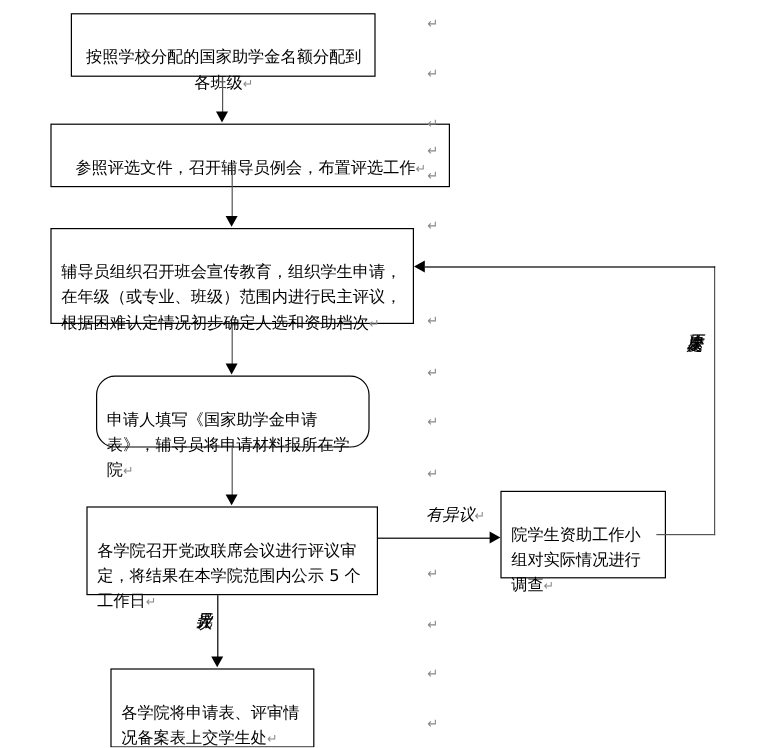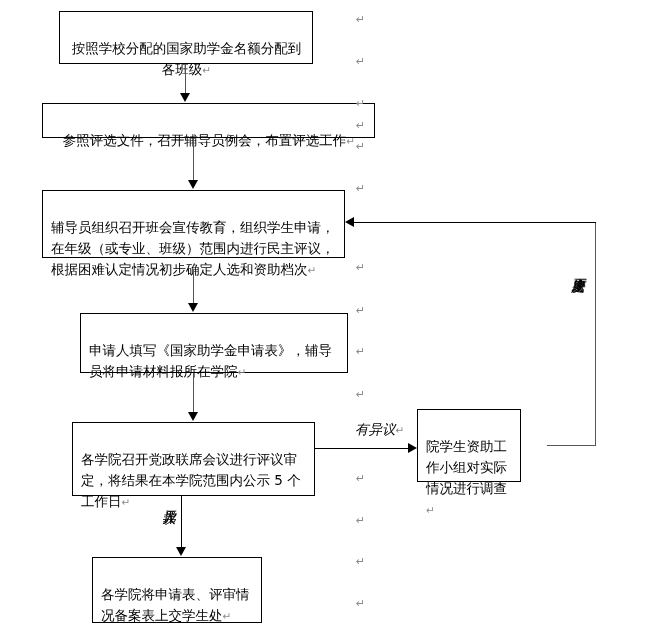--- a/index.html
+++ b/index.html
@@ -99,37 +99,37 @@
 </style>
 </head>
 <body>
 
 <div id="canvas">
 
   <div class="node center" style="left:59px; top:11px; width:254px; height:53px;">
     <span>按照学校分配的国家助学金名额分配到各班级</span><span class="inline-pilcrow">↵</span>
   </div>
 
-  <div class="node center" style="left:42px; top:103px; width:333px; height:35px;">
+  <div class="node center" style="left:42px; top:103px; width:333px; height:53px;">
     <span>参照评选文件，召开辅导员例会，布置评选工作</span><span class="inline-pilcrow">↵</span>
   </div>
 
-  <div class="node" style="left:42px; top:190px; width:303px; height:68px;">
+  <div class="node" style="left:42px; top:190px; width:303px; height:80px;">
     <span>辅导员组织召开班会宣传教育，组织学生申请，在年级（或专业、班级）范围内进行民主评议，根据困难认定情况初步确定人选和资助档次</span><span class="inline-pilcrow">↵</span>
   </div>
 
-  <div class="node" style="left:80px; top:313px; width:268px; height:60px;">
+  <div class="node" style="left:80px; top:313px; width:228px; height:60px;border-radius:16px;">
     <span>申请人填写《国家助学金申请表》，辅导员将申请材料报所在学院</span><span class="inline-pilcrow">↵</span>
   </div>
 
   <div class="node" style="left:72px; top:422px; width:243px; height:74px;">
     <span>各学院召开党政联席会议进行评议审定，将结果在本学院范围内公示 5 个工作日</span><span class="inline-pilcrow">↵</span>
   </div>
 
-  <div class="node" style="left:417px; top:409px; width:104px; height:73px;">
+  <div class="node" style="left:417px; top:409px; width:138px; height:73px;">
     <span>院学生资助工作小组对实际情况进行调查</span><span class="inline-pilcrow">↵</span>
   </div>
 
   <div class="node" style="left:92px; top:557px; width:170px; height:66px;">
     <span>各学院将申请表、评审情况备案表上交学生处</span><span class="inline-pilcrow">↵</span>
   </div>
 
   <div class="vline" style="left:185px; top:64px; height:30px;"></div>
   <div class="arrow-down" style="left:180px; top:93px;"></div>
 

